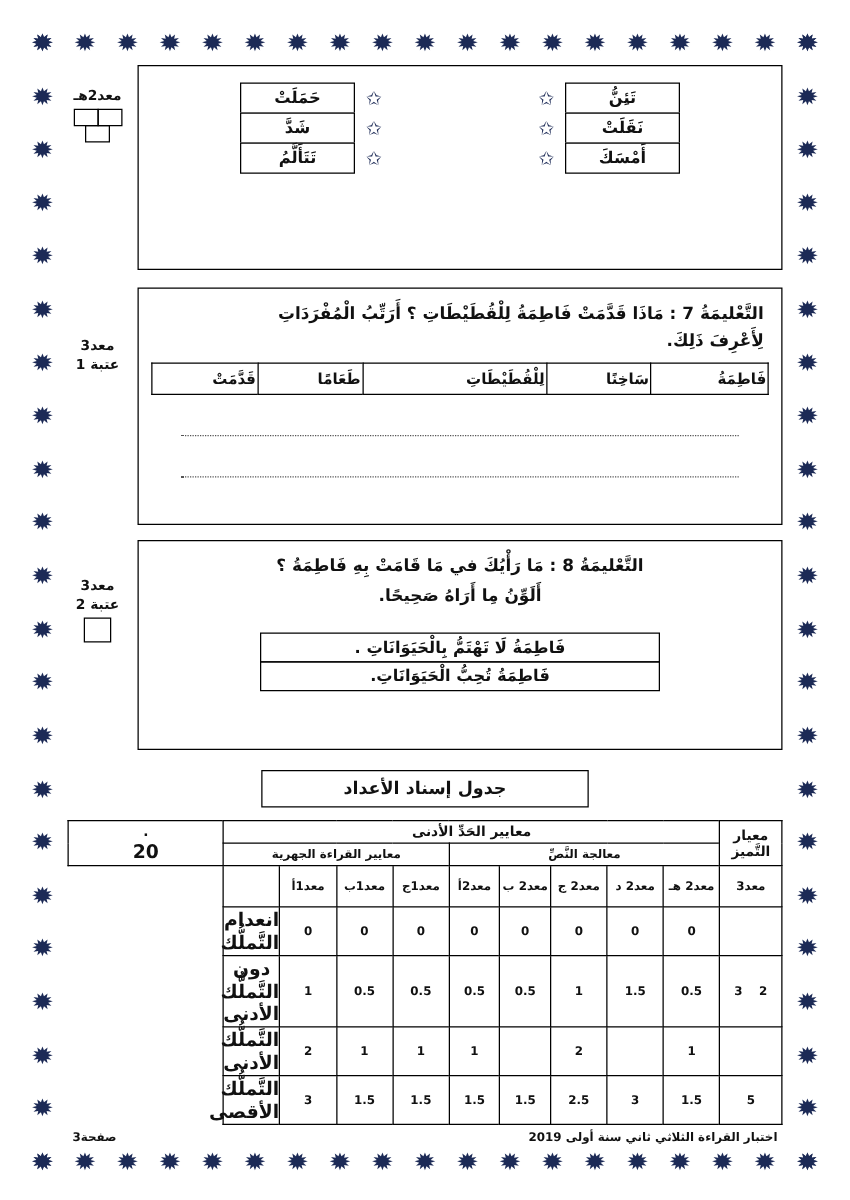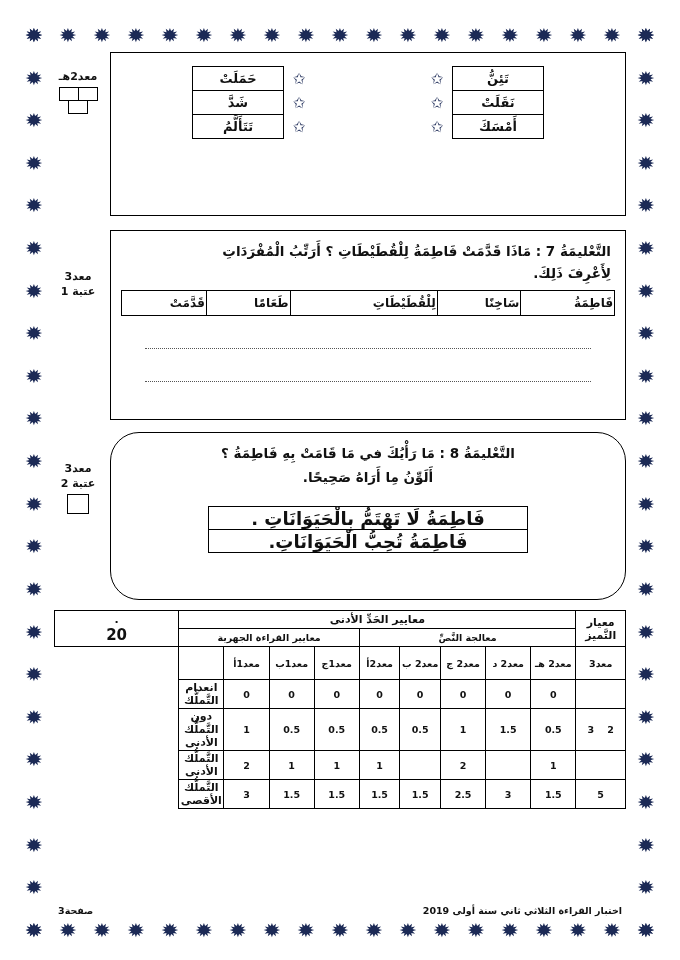--- a/index.html
+++ b/index.html
@@ -177,21 +177,21 @@
     height: 20px;
     margin: 12px 24px 0 24px;
   }
 
   
   .sentence-box {
     width: 320px;
     margin: 4px auto 0 auto;
     border: 1.3px solid #000;
     text-align: center;
-    font-size: 18px;
+    font-size: 13px;
     font-weight: bold;
     height: 24px;
     line-height: 24px;
     box-sizing: border-box;
   }
   .sentence-box + .sentence-box { margin-top: -1px; }
 
   
   .bareme-title {
     width: 260px;
@@ -214,21 +214,21 @@
   .grade-table td, .grade-table th {
     border: 1.2px solid #000;
     font-size: 9.5px;
     text-align: center;
     font-weight: bold;
     padding: 1px 0;
     height: 15px;
   }
   .grade-table .hdr-big { font-size: 11px; margin-top: 44px; }
   .grade-table .score20 { font-size: 15px; }
-  .grade-table .rowlabel { font-size: 11px; }
+  .grade-table .rowlabel { font-size: 15px; }
   .grade-table .tall { height: 30px; }
 
   
   .footer {
     position: absolute;
     left: 0; right: 0;
     bottom: 0;
     display: flex;
     justify-content: space-between;
     align-items: center;
@@ -409,29 +409,30 @@
     <div class="dots-line"></div>
     <div class="dots-line"></div>
   </div>
 
   <div class="mark" style="top:410px; left:-2px; width:52px;">
     <span class="lbl">معد3</span>
     <span class="sub">عتبة 2</span>
     <div class="sq"></div>
   </div>
 
-  <div class="exercise" style="margin-top:12px; margin-left:56px; height:168px;border-radius:29px;">
+  <div class="exercise" style="margin-top:12px; margin-left:56px; height:168px;">
     <div class="ex-title-2">التَّعْليمَةُ 8 : مَا رَأْيُكَ في مَا قَامَتْ بِهِ فَاطِمَةُ ؟</div>
     <div class="ex-title-2" style="">أَلَوِّنُ  مِا أَرَاهُ صَحِيحًا.</div>
     <div style="margin-top:18px;">
       <div class="sentence-box">فَاطِمَةُ لَا تَهْتَمُّ بِالْحَيَوَانَاتِ .</div>
       <div class="sentence-box">فَاطِمَةُ تُحِبُّ الْحَيَوَانَاتِ.</div>
     </div>
   </div>
 
+  <div class="bareme-title" style="margin-top:16px;">جدول إسناد الأعداد</div>
 
   <table class="grade-table" style="margin-top:10px;">
     <colgroup>
       <col style="width:44px">
       <col style="width:40px">
         <col style="width:40px">
         <col style="width:40px">
       <col style="width:36px">
         <col style="width:36px">
         <col style="width:40px">

